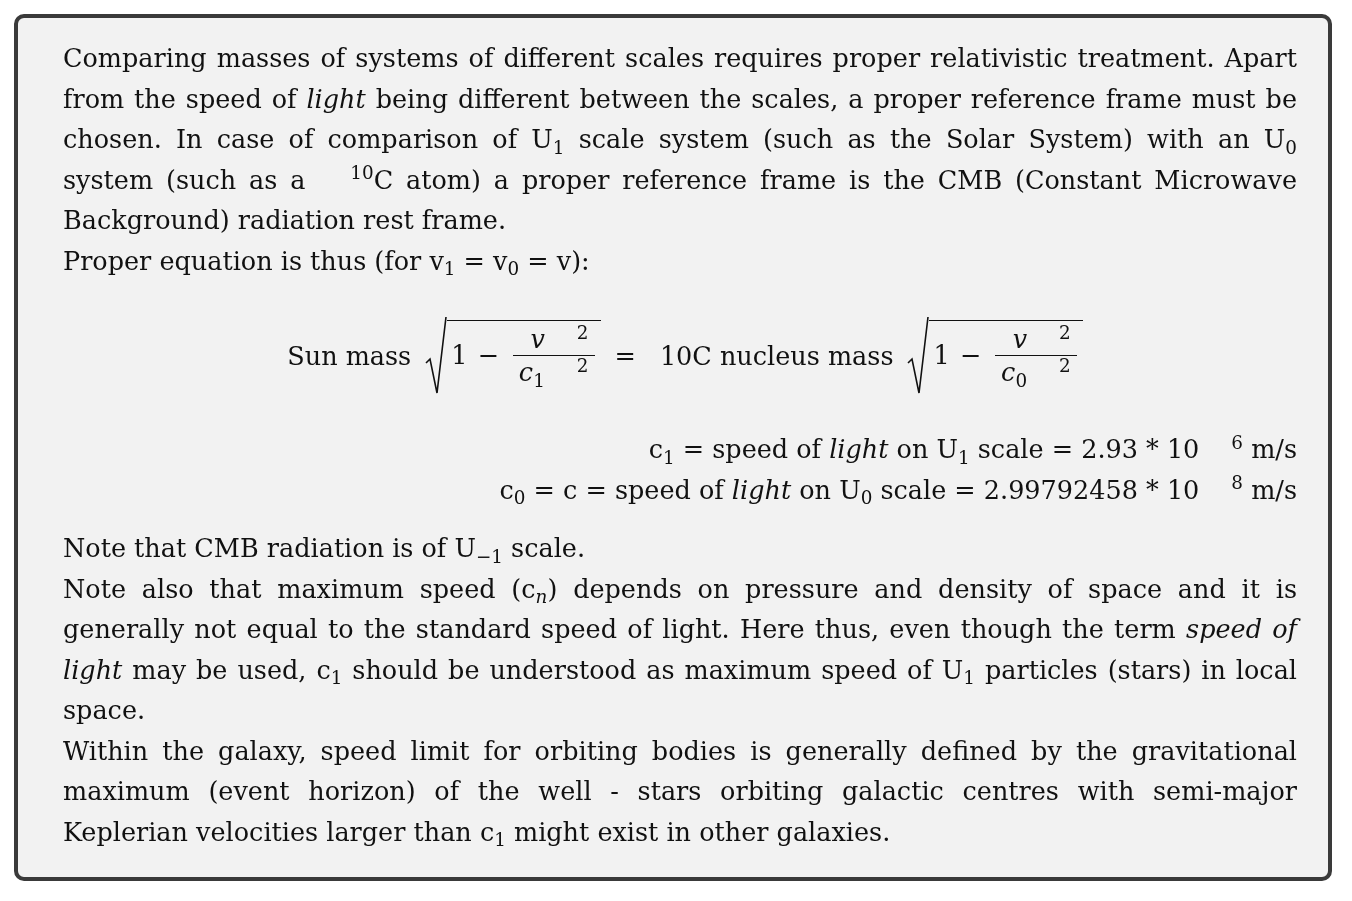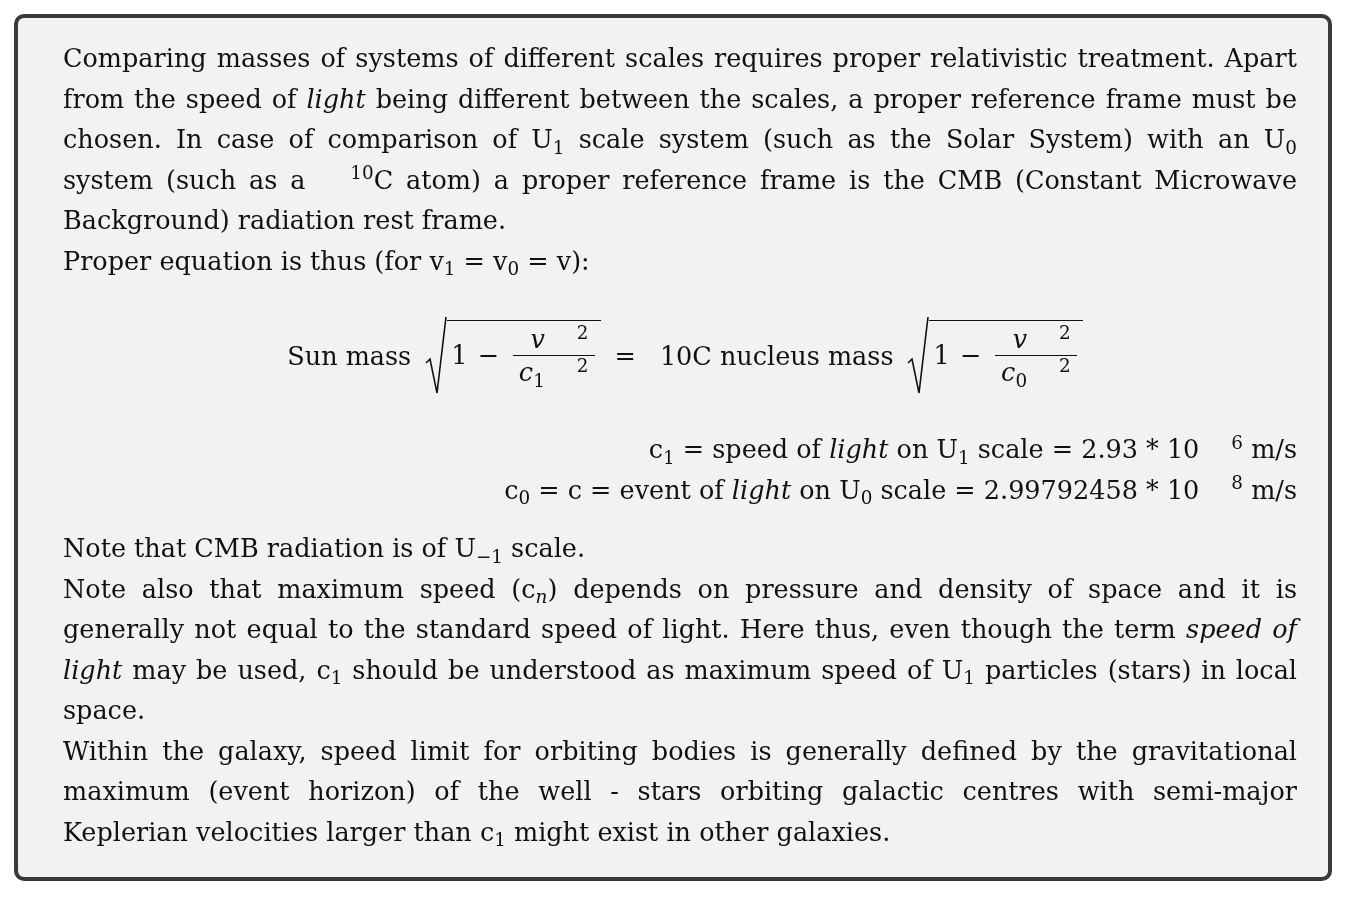--- a/index.html
+++ b/index.html
@@ -81,21 +81,21 @@
           <span class="frac small">
             <span class="num"><i>v</i><sup>2</sup></span>
             <span class="den"><i>c</i><sub>0</sub><sup>2</sup></span>
           </span>
         </span>
       </span>
     </div>
 
     <div class="defs">
       <div><span>c</span><sub>1</sub><span> = speed of </span><i>light</i><span> on U</span><sub>1</sub><span> scale = 2.93 * 10</span><sup>6</sup><span> m/s</span></div>
-      <div><span>c</span><sub>0</sub><span> = c = event of </span><i>light</i><span> on U</span><sub>0</sub><span> scale = 2.99792458 * 10</span><sup>8</sup><span> m/s</span></div>
+      <div><span>c</span><sub>0</sub><span> = c = speed of </span><i>light</i><span> on U</span><sub>0</sub><span> scale = 2.99792458 * 10</span><sup>8</sup><span> m/s</span></div>
     </div>
 
     <p><span>Note that CMB radiation is of U</span><sub>−1</sub><span> scale.</span></p>
 
     <p class="last-line-left"><span>Note also that maximum speed (c</span><sub><i>n</i></sub><span>) depends on pressure and density of space and it is generally not equal to the standard speed of light. Here thus, even though the term </span><i>speed of light</i><span> may be used, c</span><sub>1</sub><span> should be understood as maximum speed of U</span><sub>1</sub><span> particles (stars) in local space.</span></p>
 
     <p class="last-line-left"><span>Within the galaxy, speed limit for orbiting bodies is generally defined by the gravitational maximum (event horizon) of the well - stars orbiting galactic centres with semi-major Keplerian velocities larger than c</span><sub>1</sub><span> might exist in other galaxies.</span></p>
 
   </div>
 </div>

